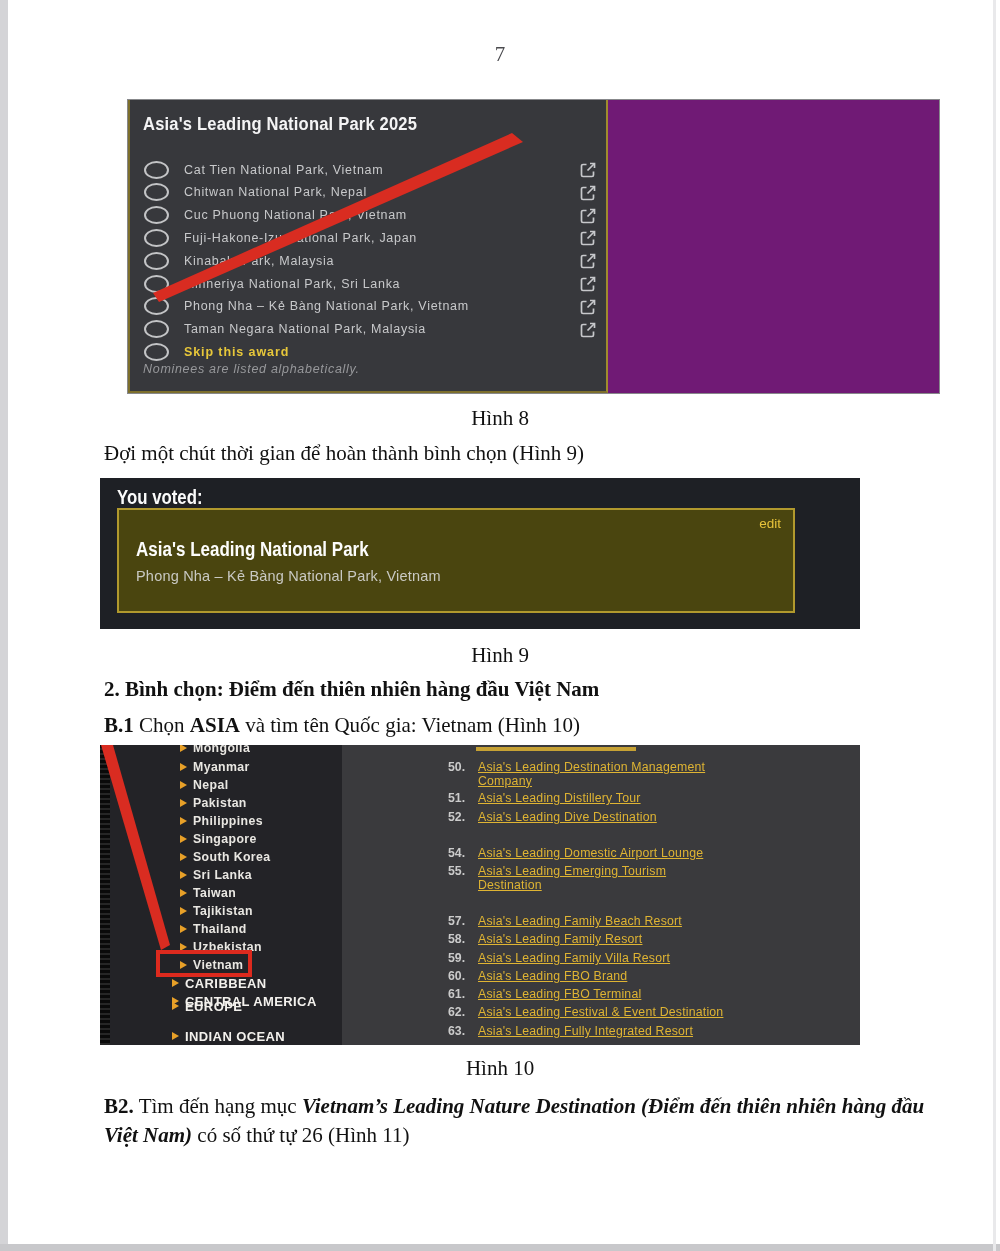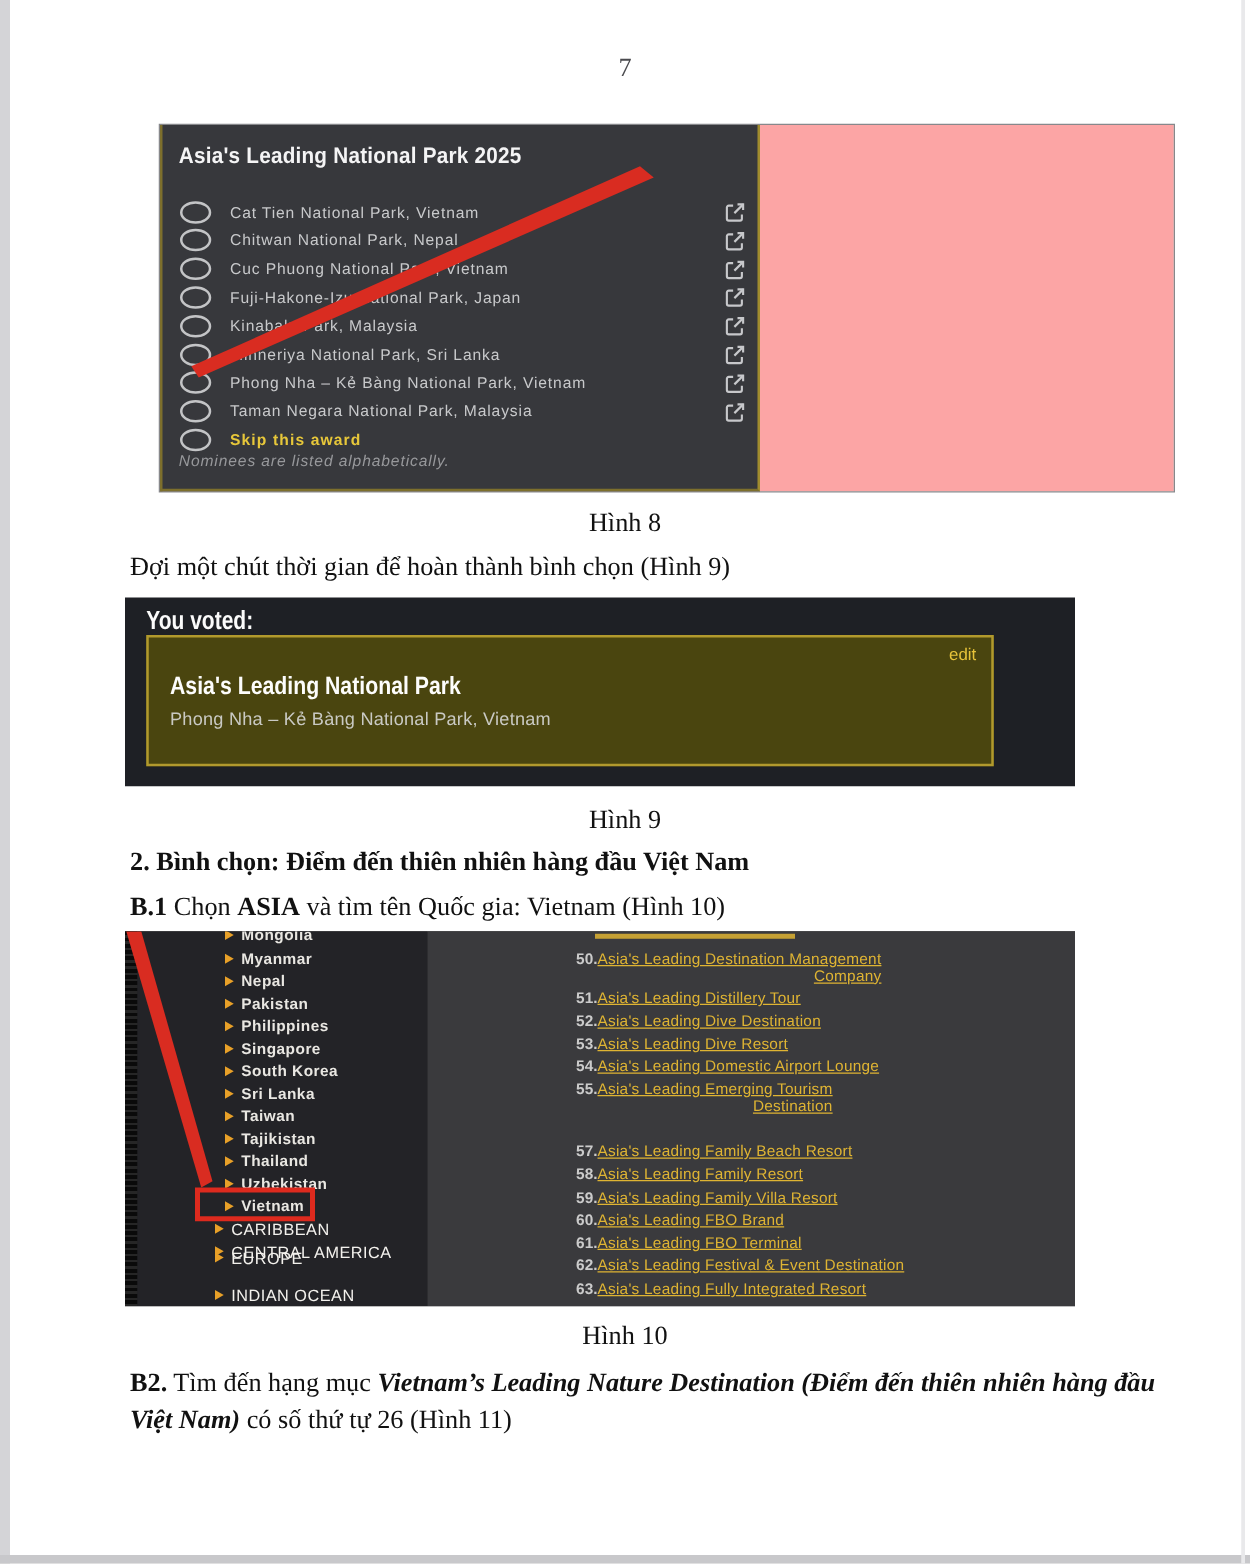--- a/index.html
+++ b/index.html
@@ -15,21 +15,21 @@
   .page-number { position:absolute; left:0; top:42px; width:1000px; text-align:center;
                  font-size:21px; color:#4a4a4e; }
 
   .caption { position:absolute; left:0; width:1000px; text-align:center; font-size:21px; color:#111; }
   .para    { position:absolute; left:104px; font-size:21px; color:#111; }
   .bold    { font-weight:bold; }
   .boldital{ font-weight:bold; font-style:italic; }
 
   
   .fig8 { position:absolute; left:128px; top:100px; width:811px; height:293px;
-          background:#fca5a5; outline:1px solid #87888b;
+          background:#701a75; outline:1px solid #87888b;
           font-family:"Liberation Sans","DejaVu Sans",sans-serif; }
   .f8-left { position:absolute; left:0; top:0; width:480px; height:293px; background:#37383c;
              border-left:2px solid #7d6f2c; border-bottom:2px solid #7d6f2c;
              border-right:2px solid #a08c2e; }
   .f8-title { position:absolute; left:13px; top:14px; color:#f4f4f5; font-size:18px; font-weight:bold;
               display:inline-block; transform:scaleX(.92); transform-origin:0 50%;
               letter-spacing:.2px; white-space:nowrap; }
   .opt-row { position:absolute; left:0; width:100%; height:23px; display:flex; align-items:center;
              padding-left:14px;margin-top:12px; }
   .radio { width:25px; height:18px; border:2px solid #c3c4c6; border-radius:50%;
@@ -50,32 +50,32 @@
             background:#4a450f; border:2px solid #b1992d; }
   .f9-edit { position:absolute; right:12px; top:6px; color:#e7c33a; font-size:13.5px;
              }
   .f9-award { position:absolute; left:17px; top:28px; color:#fdfdfc; font-size:20px; font-weight:bold;
               display:inline-block; transform:scaleX(.85); transform-origin:0 50%; white-space:nowrap; }
   .f9-choice { position:absolute; left:17px; top:58px; color:#c9c9c3; font-size:14.5px;
                letter-spacing:.2px; white-space:nowrap; }
 
   
   .fig10 { position:absolute; left:100px; top:745px; width:760px; height:300px; background:#202023;
-           overflow:hidden; font-family:"Liberation Sans","DejaVu Sans",sans-serif;text-align:right; }
+           overflow:hidden; font-family:"Liberation Sans","DejaVu Sans",sans-serif; }
   .f10-strip { position:absolute; left:0; top:0; width:10px; height:300px;
                background:repeating-linear-gradient(180deg,#0a0a0a 0 3px,#262626 3px 5px); }
   .f10-left { position:absolute; left:10px; top:0; width:232px; height:300px; background:#232327;
               overflow:hidden; }
   .cty-row { position:absolute; left:0; width:100%; height:18px; display:flex; align-items:center;
              padding-left:70px; }
   .cty-row.region { padding-left:62px; }
   .tri { width:0; height:0; border-left:7px solid #e8a028; border-top:4.5px solid transparent;
          border-bottom:4.5px solid transparent; margin-right:6px; flex-shrink:0; }
   .cty-label { font-size:12.3px; font-weight:600; color:#e9e7e2; letter-spacing:.4px; white-space:nowrap; }
-  .cty-row.region .cty-label { font-size:13px; font-weight:normal; color:#f3f1ed; }
+  .cty-row.region .cty-label { font-size:13px; font-weight:bold; color:#f3f1ed; }
   .viet-box { position:absolute; left:56px; top:205px; width:96px; height:27px;
               border:4px solid #dd2a1e; }
   .f10-right { position:absolute; left:242px; top:0; width:518px; height:300px; background:#3a3a3d;
                overflow:hidden; }
   .award-row { position:absolute; left:0; width:100%; display:flex; padding-left:106px; }
   .award-num { width:30px; flex-shrink:0; color:#cbcbcb; font-size:12.3px; line-height:13.5px;font-weight:bold; }
   .award-link { color:#dfb433; font-size:12.3px; line-height:13.5px; letter-spacing:.2px;
                 text-decoration:underline; white-space:pre-line; }
   .cut-link { position:absolute; background:#dfb433; opacity:.85; }
 </style>
@@ -277,24 +277,20 @@
 Company</a>
       </div>
     <div class="award-row" style="top:47px">
         <span class="award-num">51.</span>
         <a class="award-link">Asia's Leading Distillery Tour</a>
       </div>
     <div class="award-row" style="top:66px">
         <span class="award-num">52.</span>
         <a class="award-link">Asia's Leading Dive Destination</a>
       </div>
-    <div class="award-row" style="top:84px">
-        <span class="award-num">53.</span>
-        <a class="award-link">Asia's Leading Dive Resort</a>
-      </div>
     <div class="award-row" style="top:102px">
         <span class="award-num">54.</span>
         <a class="award-link">Asia's Leading Domestic Airport Lounge</a>
       </div>
     <div class="award-row" style="top:120px">
         <span class="award-num">55.</span>
         <a class="award-link">Asia's Leading Emerging Tourism
 Destination</a>
       </div>
     <div class="award-row" style="top:170px">

